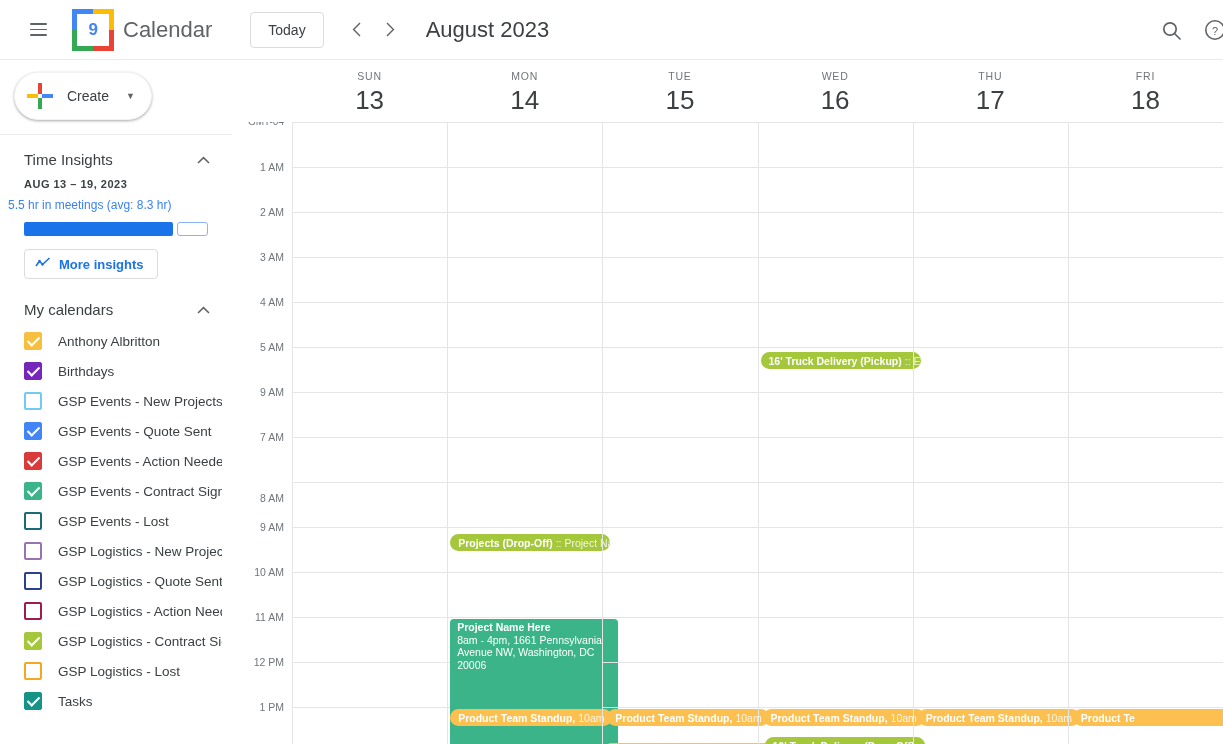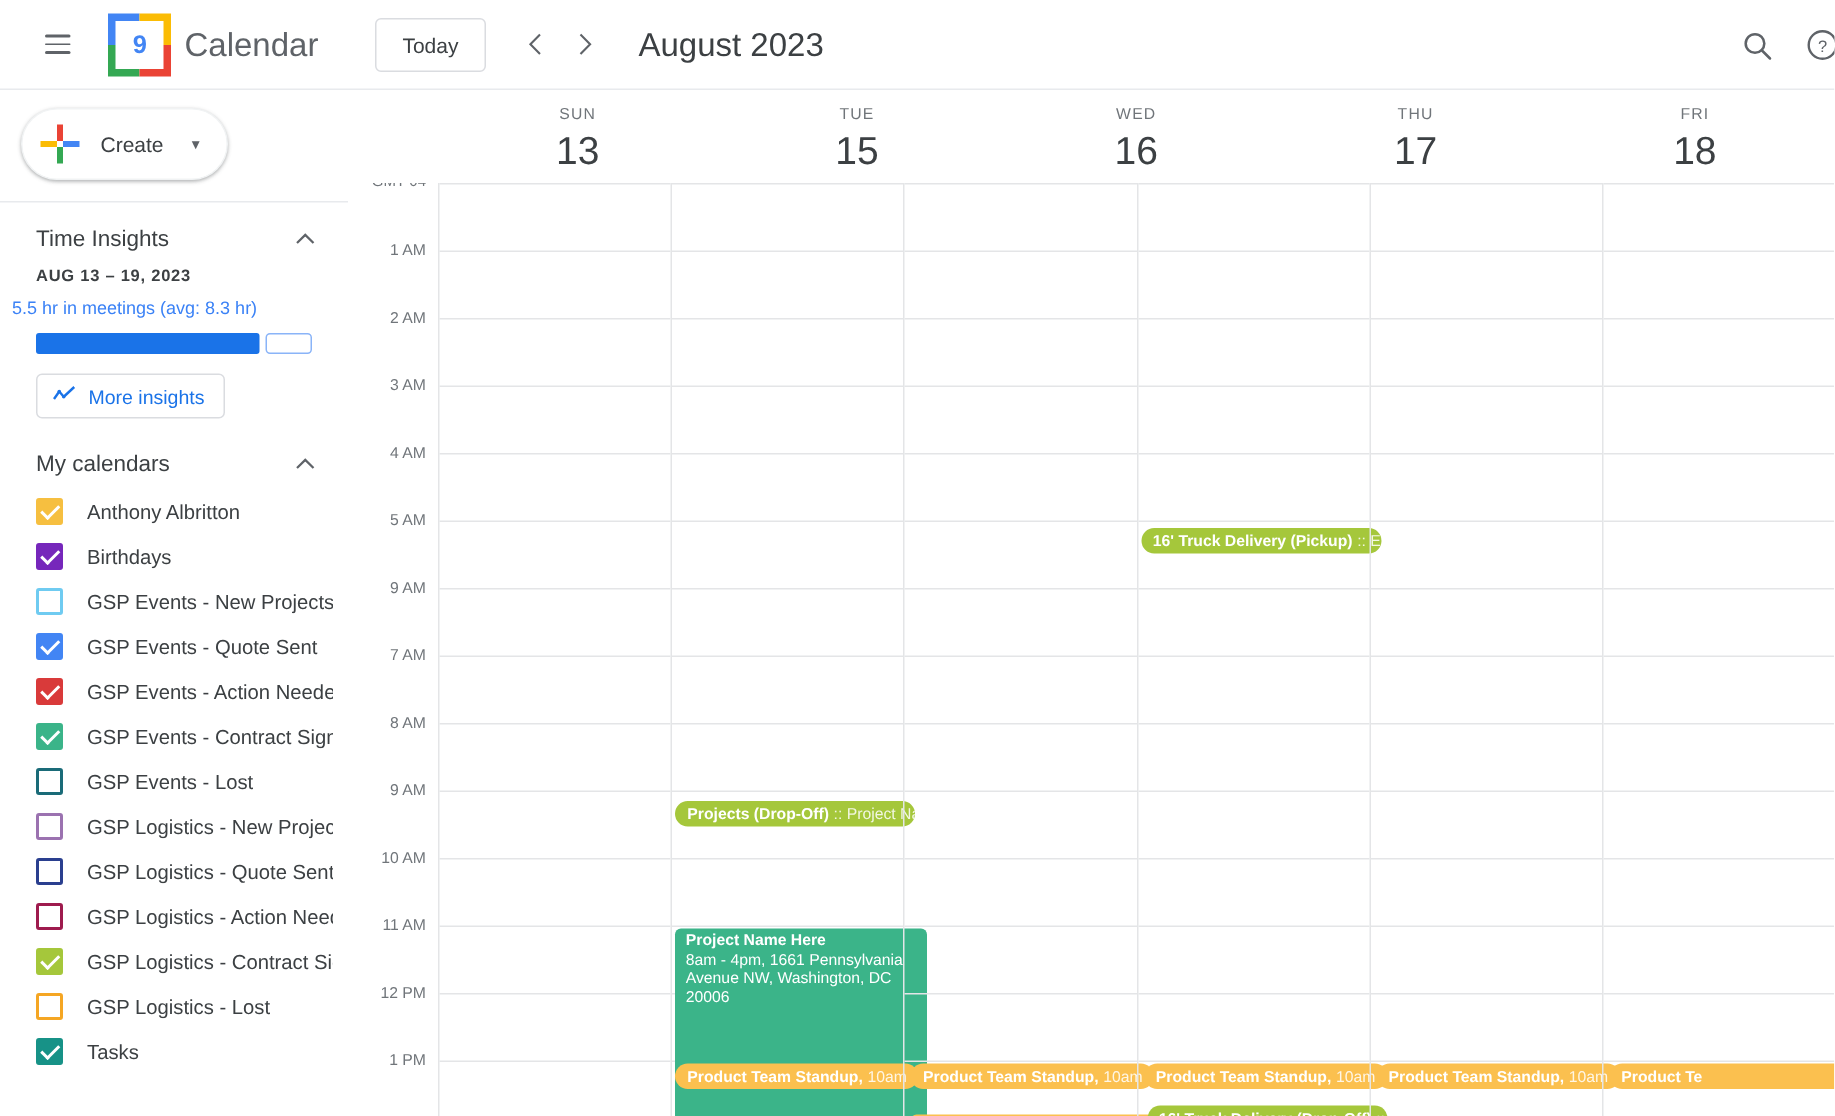--- a/index.html
+++ b/index.html
@@ -98,21 +98,21 @@
   .ti-range { font-size: 11px; font-weight: 700; color: #3c4043; letter-spacing: .5px; padding: 4px 24px 0; }
   .ti-meet { font-size: 12px; color: #3b82f6; padding: 8px 8px 0; }
   .ti-bar-wrap { padding: 10px 24px 0; display: flex; align-items: center; }
   .ti-bar-fill { height: 14px; background: #1a73e8; border-radius: 2px; }
   .ti-bar-rest { height: 14px; border: 1px solid #8ab4f8; border-radius: 3px; background: #fff; }
   .more-insights {
     margin: 13px 0 0 24px;
     display: inline-flex; align-items: center; gap: 8px;
     height: 30px; padding: 0 13px 0 10px;
     border: 1px solid #dadce0; border-radius: 4px; background: #fff;
-    color: #1a73e8; font-size: 13px; font-weight: 400; cursor: pointer;
+    color: #1a73e8; font-size: 13px; font-weight: 700; cursor: pointer;
   }
 
   .cal-list { padding-top: 2px; }
   .cal-item { display: flex; align-items: center; height: 30px; padding: 0 10px 0 24px; cursor: pointer; }
   .cb {
     width: 18px; height: 18px; border-radius: 2px; flex: 0 0 auto;
     display: flex; align-items: center; justify-content: center;
     position: relative;
   }
   .cb.checked::after {
@@ -324,20 +324,24 @@
         </div>
     </div>
   </div>
 
   <div class="cal-area">
     <div class="col-headers" id="colHeaders">
       <div class="gutter-head"></div>
     <div class="day-head">
           <div class="day-abbr">SUN</div>
           <div class="day-num">13</div>
+        </div>
+        <div class="day-head">
+          <div class="day-abbr">MON</div>
+          <div class="day-num">14</div>
         </div>
         <div class="day-head">
           <div class="day-abbr">TUE</div>
           <div class="day-num">15</div>
         </div>
         <div class="day-head">
           <div class="day-abbr">WED</div>
           <div class="day-num">16</div>
         </div>
         <div class="day-head">
@@ -354,21 +358,21 @@
       <div class="grid-inner">
         <div class="gutter" id="gutter">
           <div class="tz-label">GMT-04</div>
         <div class="hour-label" style="top: 45px;">1 AM</div>
             <div class="hour-label" style="top: 90px;">2 AM</div>
             <div class="hour-label" style="top: 135px;">3 AM</div>
             <div class="hour-label" style="top: 180px;">4 AM</div>
             <div class="hour-label" style="top: 225px;">5 AM</div>
             <div class="hour-label" style="top: 270px;">9 AM</div>
             <div class="hour-label" style="top: 315px;">7 AM</div>
-            <div class="hour-label" style="top: 360px;">8 AM</div>
+            <div class="hour-label" style="top: 376px;">8 AM</div>
             <div class="hour-label" style="top: 405px;">9 AM</div>
             <div class="hour-label" style="top: 450px;">10 AM</div>
             <div class="hour-label" style="top: 495px;">11 AM</div>
             <div class="hour-label" style="top: 540px;">12 PM</div>
             <div class="hour-label" style="top: 585px;">1 PM</div>
           </div>
         <div class="cols" id="cols">
             <div class="daycol">
               <div class="hline" style="top: 0px;"></div>
               <div class="hline" style="top: 45px;"></div>

